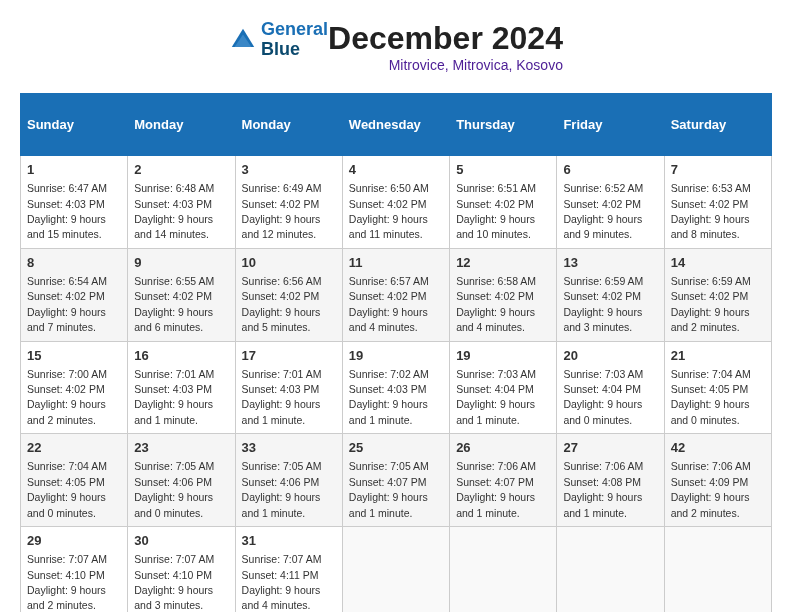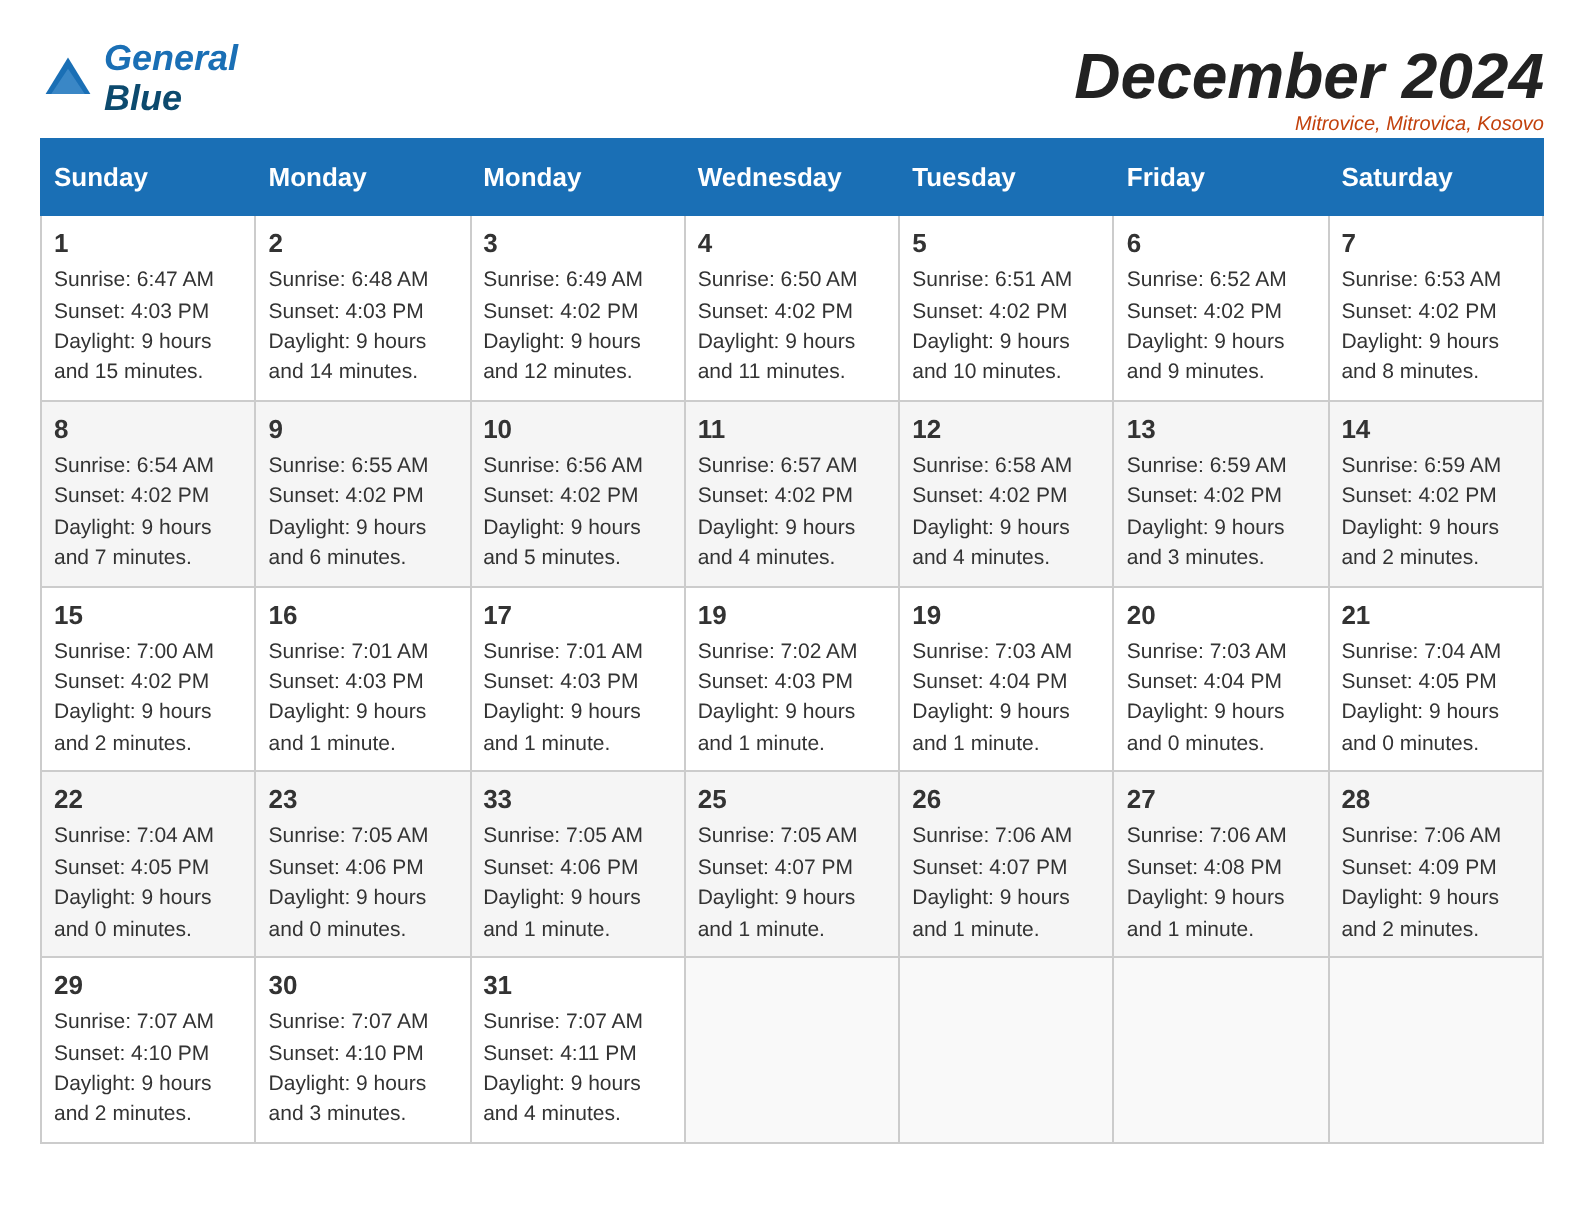--- a/index.html
+++ b/index.html
@@ -5,24 +5,23 @@
     * { box-sizing: border-box; margin: 0; padding: 0; }
     body {
       font-family: Arial, sans-serif;
       background: #fff;
       width: 792px;
       min-height: 612px;
       padding: 20px;
     }
     .header {
       display: flex;
-      justify-content: space-between;
+      justify-content: center;
       align-items: flex-start;
-      margin-bottom: 1px;
-      font-style: italic;
+      margin-bottom: 20px;
     }
     .logo {
       display: flex;
       align-items: center;
       gap: 4px;
     }
     .logo-text {
       font-size: 18px;
       font-weight: bold;
       color: #333;
@@ -37,32 +36,32 @@
     }
     .title-block {
       text-align: right;
     }
     .month-title {
       font-size: 32px;
       font-weight: bold;
       color: #222;
     }
     .subtitle {
-      font-size: 10px;
-      color: #c2410c;
+      font-size: 14px;
+      color: #4c1d95;
     }
     table {
       width: 100%;
       border-collapse: collapse;
       font-size: 11px;
     }
     thead tr th {
       background-color: #1a6fb5;
       color: #fff;
-      padding: 11px 6px;
+      padding: 23px 6px;
       text-align: left;
       font-size: 13px;
       font-weight: bold;
       border: 1px solid #1a6fb5;
     }
     tbody tr td {
       border: 1px solid #ccc;
       vertical-align: top;
       padding: 5px 6px;
       width: calc(100% / 7);
@@ -108,21 +107,21 @@
   </div>
 </div>
 
 <table>
   <thead>
     <tr id="header-row">
         <th>Sunday</th>
         <th>Monday</th>
         <th>Monday</th>
         <th>Wednesday</th>
-        <th>Tuesday</th>
+        <th>Thursday</th>
         <th>Friday</th>
         <th>Saturday</th>
       </tr>
   </thead>
   <tbody id="calendar-body">
   <tr>
         <td><span class="day-num">1</span><span class="day-info">Sunrise: 6:47 AM<br>Sunset: 4:03 PM<br>Daylight: 9 hours and 15 minutes.</span></td>
         <td><span class="day-num">2</span><span class="day-info">Sunrise: 6:48 AM<br>Sunset: 4:03 PM<br>Daylight: 9 hours and 14 minutes.</span></td>
         <td><span class="day-num">3</span><span class="day-info">Sunrise: 6:49 AM<br>Sunset: 4:02 PM<br>Daylight: 9 hours and 12 minutes.</span></td>
         <td><span class="day-num">4</span><span class="day-info">Sunrise: 6:50 AM<br>Sunset: 4:02 PM<br>Daylight: 9 hours and 11 minutes.</span></td>
@@ -148,21 +147,21 @@
         <td><span class="day-num">20</span><span class="day-info">Sunrise: 7:03 AM<br>Sunset: 4:04 PM<br>Daylight: 9 hours and 0 minutes.</span></td>
         <td><span class="day-num">21</span><span class="day-info">Sunrise: 7:04 AM<br>Sunset: 4:05 PM<br>Daylight: 9 hours and 0 minutes.</span></td>
       </tr>
       <tr>
         <td><span class="day-num">22</span><span class="day-info">Sunrise: 7:04 AM<br>Sunset: 4:05 PM<br>Daylight: 9 hours and 0 minutes.</span></td>
         <td><span class="day-num">23</span><span class="day-info">Sunrise: 7:05 AM<br>Sunset: 4:06 PM<br>Daylight: 9 hours and 0 minutes.</span></td>
         <td><span class="day-num">33</span><span class="day-info">Sunrise: 7:05 AM<br>Sunset: 4:06 PM<br>Daylight: 9 hours and 1 minute.</span></td>
         <td><span class="day-num">25</span><span class="day-info">Sunrise: 7:05 AM<br>Sunset: 4:07 PM<br>Daylight: 9 hours and 1 minute.</span></td>
         <td><span class="day-num">26</span><span class="day-info">Sunrise: 7:06 AM<br>Sunset: 4:07 PM<br>Daylight: 9 hours and 1 minute.</span></td>
         <td><span class="day-num">27</span><span class="day-info">Sunrise: 7:06 AM<br>Sunset: 4:08 PM<br>Daylight: 9 hours and 1 minute.</span></td>
-        <td><span class="day-num">28</span><span class="day-info">Sunrise: 7:06 AM<br>Sunset: 4:09 PM<br>Daylight: 9 hours and 2 minutes.</span></td>
+        <td><span class="day-num">42</span><span class="day-info">Sunrise: 7:06 AM<br>Sunset: 4:09 PM<br>Daylight: 9 hours and 2 minutes.</span></td>
       </tr>
       <tr>
         <td><span class="day-num">29</span><span class="day-info">Sunrise: 7:07 AM<br>Sunset: 4:10 PM<br>Daylight: 9 hours and 2 minutes.</span></td>
         <td><span class="day-num">30</span><span class="day-info">Sunrise: 7:07 AM<br>Sunset: 4:10 PM<br>Daylight: 9 hours and 3 minutes.</span></td>
         <td><span class="day-num">31</span><span class="day-info">Sunrise: 7:07 AM<br>Sunset: 4:11 PM<br>Daylight: 9 hours and 4 minutes.</span></td>
         <td class="empty"></td>
         <td class="empty"></td>
         <td class="empty"></td>
         <td class="empty"></td>
       </tr>

